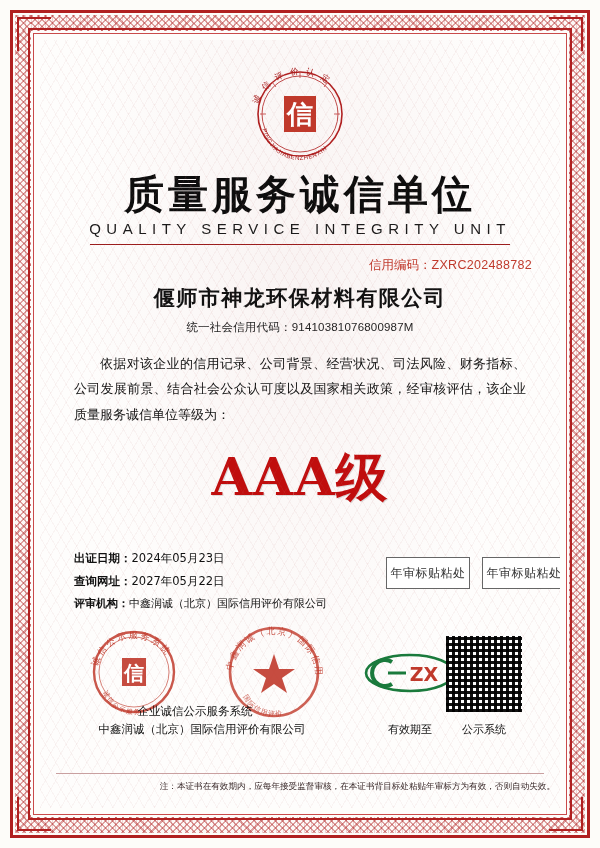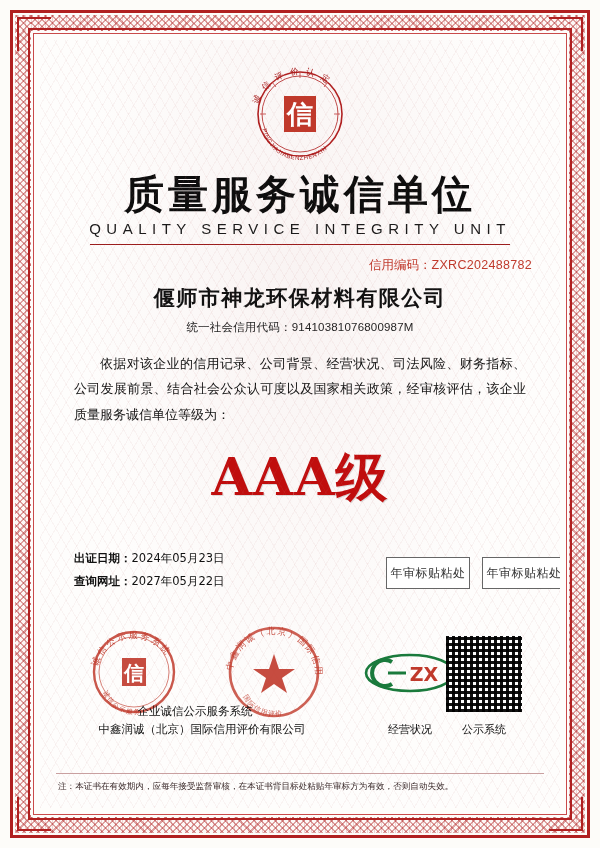--- a/index.html
+++ b/index.html
@@ -277,25 +277,25 @@
   }
   .cap1 { left: 30px; top: -14px; width: 250px; font-size: 11.5px; }
   .cap2 { left: 22px; top: 4px; width: 280px; font-size: 11.5px; }
   .cap3 { left: 318px; top: 4px; width: 104px; }
   .cap4 { right: 24px; top: 4px; width: 104px; text-align: center; }
 
   
   .note {
     position: absolute;
     left: 18px;
-    right: 13px;
+    right: 5px;
     bottom: 16px;
     font-size: 8.6px;
     color: #3a2a2a;
-    text-align: left;
+    text-align: right;
     line-height: 1.4;
     font-family: "DejaVu Sans", "Liberation Sans", sans-serif;
   }
   .note-rule {
     position: absolute;
     left: 16px; right: 16px;
     bottom: 34px;
     height: 1px;
     background: #c9a0a0;
   }
@@ -364,20 +364,23 @@
     <div class="grade">AAA级</div>
 
     <div class="details">
       <div class="details-left">
         <div class="row">
           <span class="label">出证日期：</span><span>2024年05月23日</span>
         </div>
         <div class="row">
           <span class="label">查询网址：</span><span>2027年05月22日</span>
         </div>
+        <div class="row small">
+          <span class="label">评审机构：</span><span>中鑫润诚（北京）国际信用评价有限公司</span>
+        </div>
       </div>
       <div class="details-right">
         <div class="sticker-row">
           <div class="sticker">年审标贴粘处</div>
           <div class="sticker">年审标贴粘处</div>
         </div>
       </div>
     </div>
 
     <div class="seals">
@@ -419,21 +422,21 @@
         <path d="M 30 12 A 13 13 0 1 0 30 34" fill="none" stroke="#1a7a3c" stroke-width="4"></path>
         <line x1="26" y1="23" x2="44" y2="23" stroke="#1a7a3c" stroke-width="3"></line>
         <text x="62" y="31" font-size="19" fill="#c0392b" font-family="DejaVu Sans, sans-serif" font-weight="bold" text-anchor="middle">ZX</text>
       </svg>
 
       <div class="qr"></div>
 
       <div class="caption-row">
         <div class="cap cap1">企业诚信公示服务系统</div>
         <div class="cap cap2">中鑫润诚（北京）国际信用评价有限公司</div>
-        <div class="cap cap3">经营状况</div>
+        <div class="cap cap3">有效期至</div>
         <div class="cap cap4">公示系统</div>
       </div>
     </div>
 
     <div class="note-rule"></div>
     <div class="note">注：本证书在有效期内，应每年接受监督审核，在本证书背目标处粘贴年审标方为有效，否则自动失效。</div>
   </div>
 </div>
 
 </body></html>

